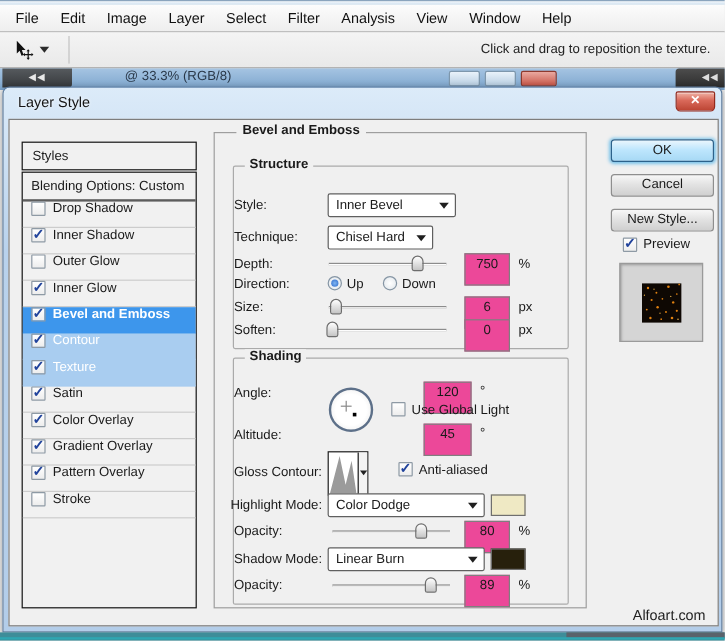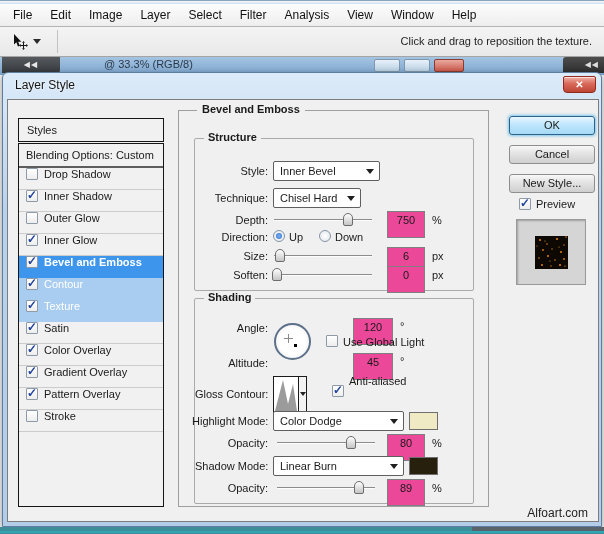--- a/index.html
+++ b/index.html
@@ -67,21 +67,21 @@
     font-size:12px; font-weight:bold; }
   .radio { width:12px; height:12px; border-radius:50%; background:radial-gradient(#ffffff,#dfe5ea); border:1px solid #8595a4; position:relative; flex:none; }
   .radio.checked::after { content:""; position:absolute; left:2px; top:2px; width:6px; height:6px;
     border-radius:50%; background:radial-gradient(#7fb6f2,#2b67c9); }
   .dd { position:absolute; height:20px; background:#fff; border:1px solid #5f5f5f; border-radius:2px;
     line-height:18px; padding-left:6px; font-size:11px; }
   .dd .dd-arr { position:absolute; right:5px; top:7px; width:0; height:0;
     border-left:4px solid transparent; border-right:4px solid transparent; border-top:5px solid #1f1f1f; }
   .vb { position:absolute; width:38px; height:27px; background:#ec4899; border:1px solid #7f7f7f;
     text-align:center; line-height:16px; font-size:11px; }
-  .lbl { position:absolute; left:0; width:73px; text-align:right; white-space:nowrap; }
+  .lbl { position:absolute; left:0; width:73px; white-space:nowrap; }
   .lbl2 { position:absolute; white-space:nowrap; }
   .unit { position:absolute; white-space:nowrap; }
   .track { position:absolute; height:2px; background:#8c8c8c; border-bottom:1px solid #fdfdfd; }
   .thumb { position:absolute; top:-6px; width:10px; height:13px;
     background:linear-gradient(#fefefe,#c5c5c5); border:1px solid #6d6d6d; border-radius:5px 5px 2px 2px; }
 
   
   .main-panel { position:absolute; left:170px; top:10px; width:311px; height:397px;
     background:#f0f0f0; border:1px solid #9e9e9e; }
   .panel-legend { position:absolute; top:-8px; left:18px; background:#f0f0f0; padding:0 5px; font-weight:bold; }
@@ -291,21 +291,21 @@
           <span class="unit" style="left:205px; top:56px;">°</span>
 
           <span class="lbl" style="top:89px;">Gloss Contour:</span>
           <div class="contour-box">
             <svg width="24" height="35" viewBox="0 0 24 35">
               <polygon points="1,34 9,3 14,27 19,7 23,34" fill="#9b9b9b"></polygon>
             </svg>
             <span class="contour-arr"></span>
           </div>
           <span class="cb checked" style="position:absolute; left:137px; top:86px;"></span>
-          <span class="lbl2" style="left:154px; top:76px;">Anti-aliased</span>
+          <span class="lbl2" style="left:154px; top:87px;">Anti-aliased</span>
 
           <span class="lbl" style="top:116px; width:76px; left:-3px;">Highlight Mode:</span>
           <div class="dd" style="left:78px; top:112px; width:131px;">
             <span>Color Dodge</span>
             <span class="dd-arr"></span>
           </div>
           <span class="swatch" style="left: 214px; top: 113px; background-color: rgb(239, 233, 196);"></span>
 
           <span class="lbl" style="top:138px;">Opacity:</span>
           <div class="track" style="left:82px; top:143px; width:98px;">

